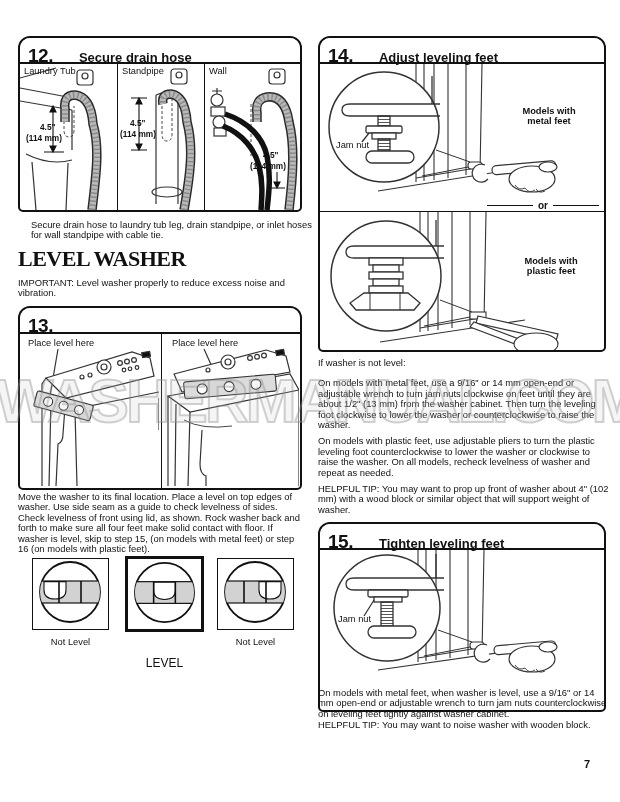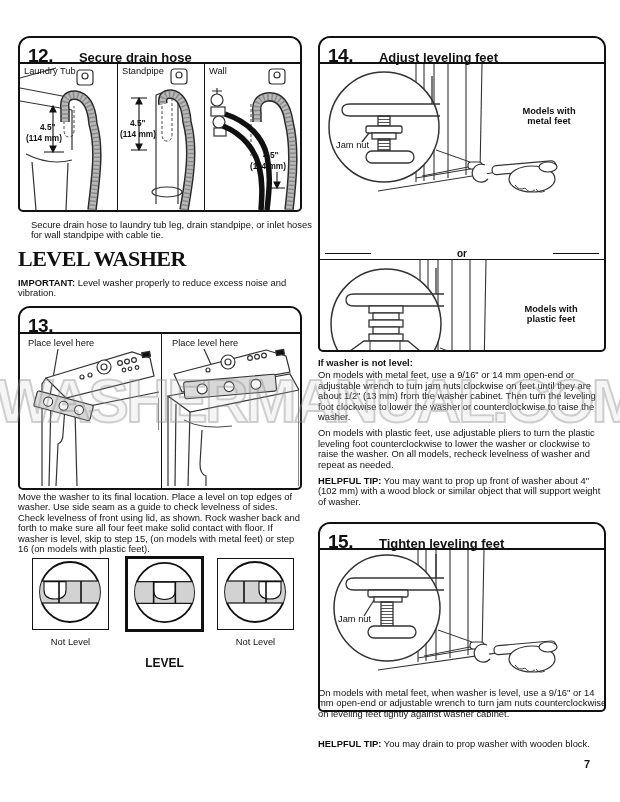--- a/index.html
+++ b/index.html
@@ -23,31 +23,31 @@
     padding:12px 0 0 8px; box-sizing:border-box; background:#fff;
   }
   .stepnum { font-size:19px; font-weight:bold; letter-spacing:-0.5px; }
   .steptitle { font-size:13px; font-weight:bold; margin-left:26px; padding-top:2px; }
   .panels { display:flex; }
   .panel { position:relative; box-sizing:border-box; }
   .panel + .panel { border-left:1.5px solid #111; }
   .plabel { position:absolute; left:4px; top:2px; font-size:9.3px; z-index:5; }
   .dim { position:absolute; font-size:8.3px; font-weight:bold; z-index:5; white-space:nowrap; }
   .bodytext { position:absolute; font-size:9.4px; line-height:10.4px; }
-  .b { font-weight:bold; }
+  .b { font-weight:normal; }
   .serifhead {
     position:absolute; font-family:"Liberation Serif", serif; font-weight:bold;
     font-size:22px; letter-spacing:-0.5px;
   }
   .lvlbox { position:absolute; border:1.6px solid #111; box-sizing:border-box; background:#fff; }
   .lvlbox.bold { border-width:3px; }
   .lvllabel { position:absolute; font-size:9.3px; text-align:center; }
   .callout { position:absolute; font-size:9.3px; z-index:6; white-space:nowrap; }
   .callout.bold { font-weight:bold; white-space:normal; text-align:center; }
-  .ordiv { height:11px; display:flex; align-items:center; justify-content:space-between; background:#fff;margin-top:48px; }
+  .ordiv { height:11px; display:flex; align-items:center; justify-content:flex-end; background:#fff; }
   .orline { width:46px; border-top:1.6px solid #111; height:0; margin:0 5px; }
   .orlabel { font-size:10px; font-weight:bold; line-height:10px; }
   .lower-ill { border-top:1.6px solid #111; }
   .pagenum { position:absolute; left:556px; top:758px; width:34px; text-align:right;
     font-size:11px; font-weight:bold; }
   svg { display:block; }
   p { margin:0 0 6px 0; }
 </style>
 </head>
 <body>
@@ -384,21 +384,21 @@
           <path d="M158,104 L238,122 L236,129 L156,111 Z" fill="#fff"></path>
           <path d="M154,110 L228,138 L224,143 L150,115 Z" fill="#fff"></path>
           <ellipse cx="216" cy="132" rx="22" ry="11" fill="#fff"></ellipse>
           <path d="M200,138 q4,5 10,2 M211,141 q4,5 9,1" fill="none" stroke-width="0.9"></path>
         </g>
       </svg>
     </div>
   </div>
 
   <div class="bodytext" style="left:318px;top:358px;width:292px">
-    <div class="b" style="margin-bottom:2px">If washer is not level:</div>
+    <div class="b" style="margin-bottom:10px">If washer is not level:</div>
     <p>On models with metal feet, use a 9/16" or 14 mm open-end or adjustable wrench to turn jam nuts clockwise on feet until they are about 1/2" (13 mm) from the washer cabinet. Then turn the leveling foot clockwise to lower the washer or counterclockwise to raise the washer.</p>
     <p>On models with plastic feet, use adjustable pliers to turn the plastic leveling foot counterclockwise to lower the washer or clockwise to raise the washer. On all models, recheck levelness of washer and repeat as needed.</p>
     <p><span class="b">HELPFUL TIP:</span><span> You may want to prop up front of washer about 4" (102 mm) with a wood block or similar object that will support weight of washer.</span></p>
   </div>
 
   <div class="stepbox" style="left:318px;top:522px;width:288px;height:190px">
     <div class="stephead">
       <span class="stepnum">15.</span>
       <span class="steptitle">Tighten leveling feet</span>
     </div>
@@ -442,19 +442,19 @@
           <rect x="174" y="96" width="62" height="9" rx="4.5" fill="#fff" transform="rotate(-5 174 100)"></rect>
           <ellipse cx="212" cy="109" rx="23" ry="13" fill="#fff"></ellipse>
           <ellipse cx="228" cy="97" rx="9" ry="5" fill="#fff"></ellipse>
           <path d="M195,115 q4,6 10,3 M205,118 q4,6 10,2 M216,119 q3,5 9,2" fill="none" stroke-width="0.9"></path>
         </g>
       </svg>
     </div>
   </div>
 
   <div class="bodytext" style="left:318px;top:688px;width:292px">
-    <p style="margin-bottom:20px">On models with metal feet, when washer is level, use a 9/16" or 14 mm open-end or adjustable wrench to turn jam nuts counterclockwise on leveling feet tightly against washer cabinet.</p>
-    <p><span class="b">HELPFUL TIP:</span><span> You may drain to prop washer with wooden block.</span></p>
+    <p style="margin-bottom:1px">On models with metal feet, when washer is level, use a 9/16" or 14 mm open-end or adjustable wrench to turn jam nuts counterclockwise on leveling feet tightly against washer cabinet.</p>
+    <p><span class="b">HELPFUL TIP:</span><span> You may want to noise washer with wooden block.</span></p>
   </div>
 
   <div class="pagenum">7</div>
 
 </div>
 
 </body></html>

